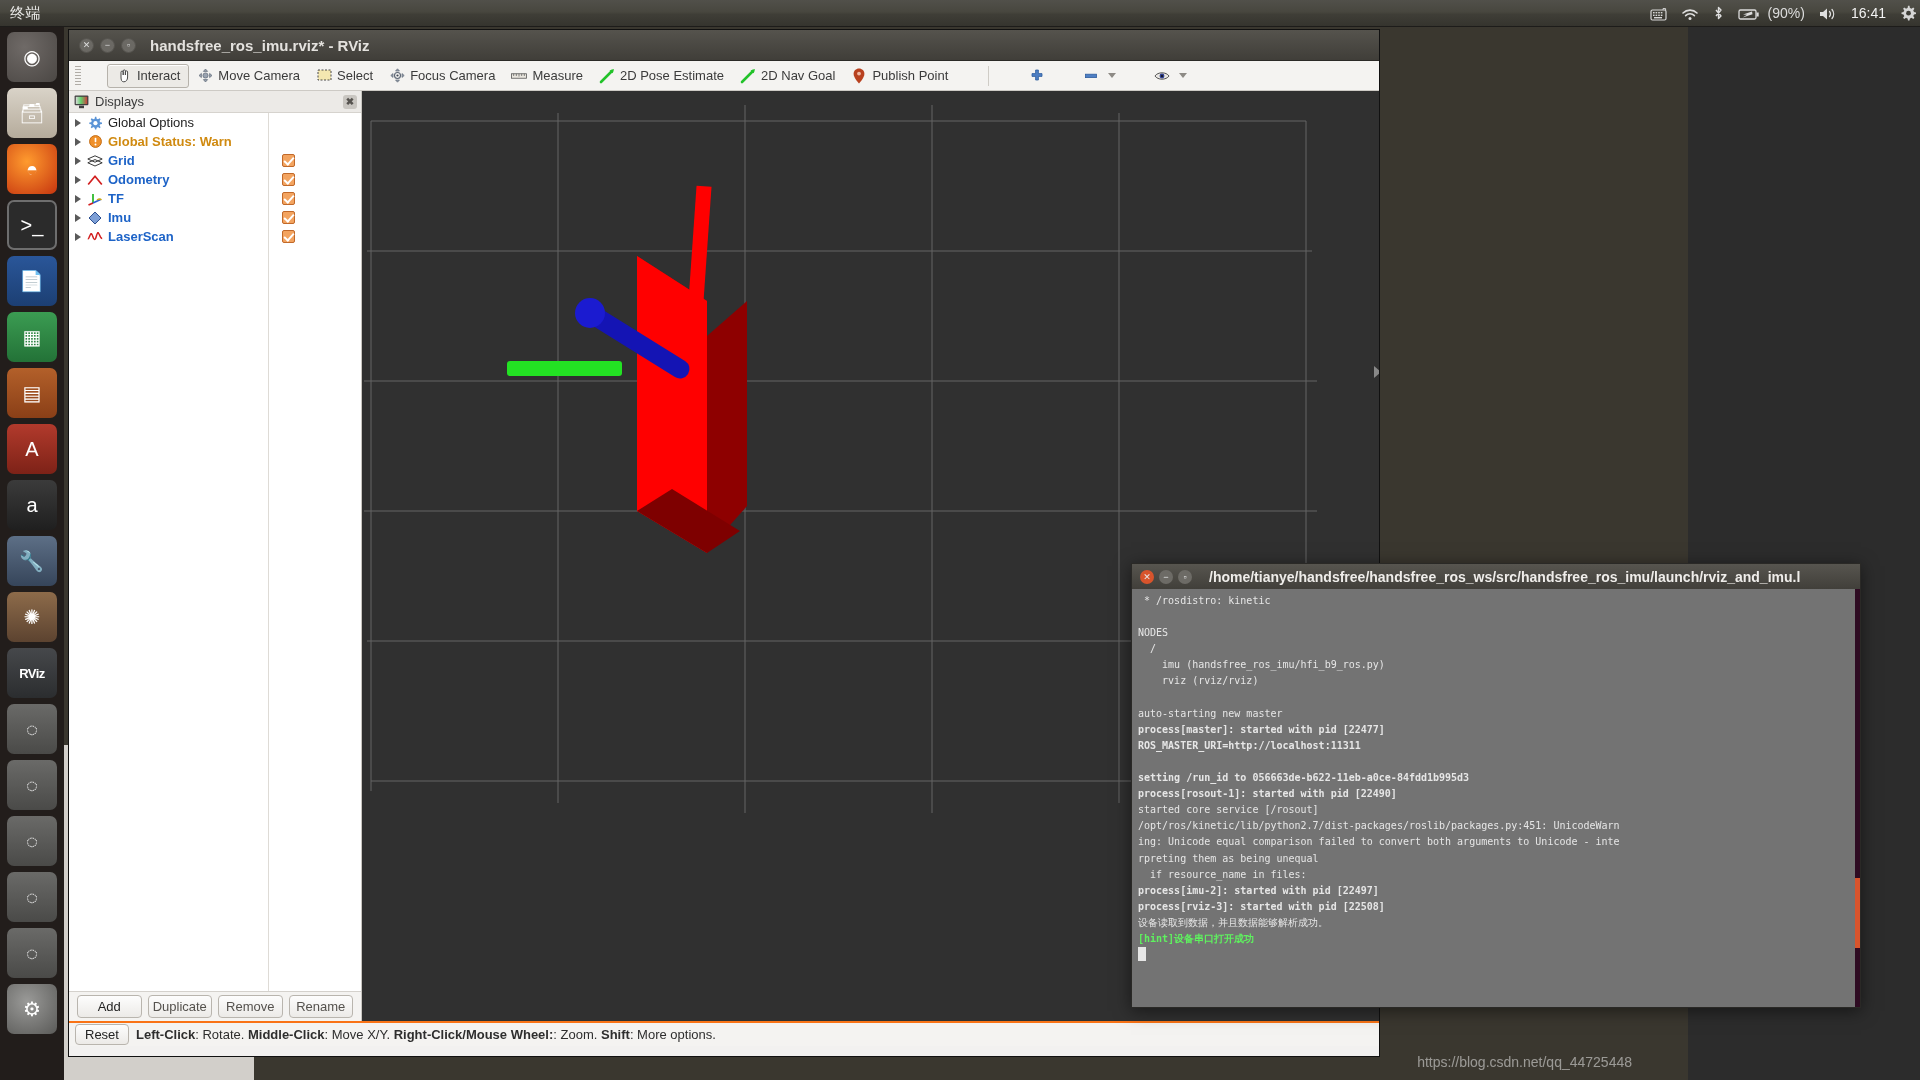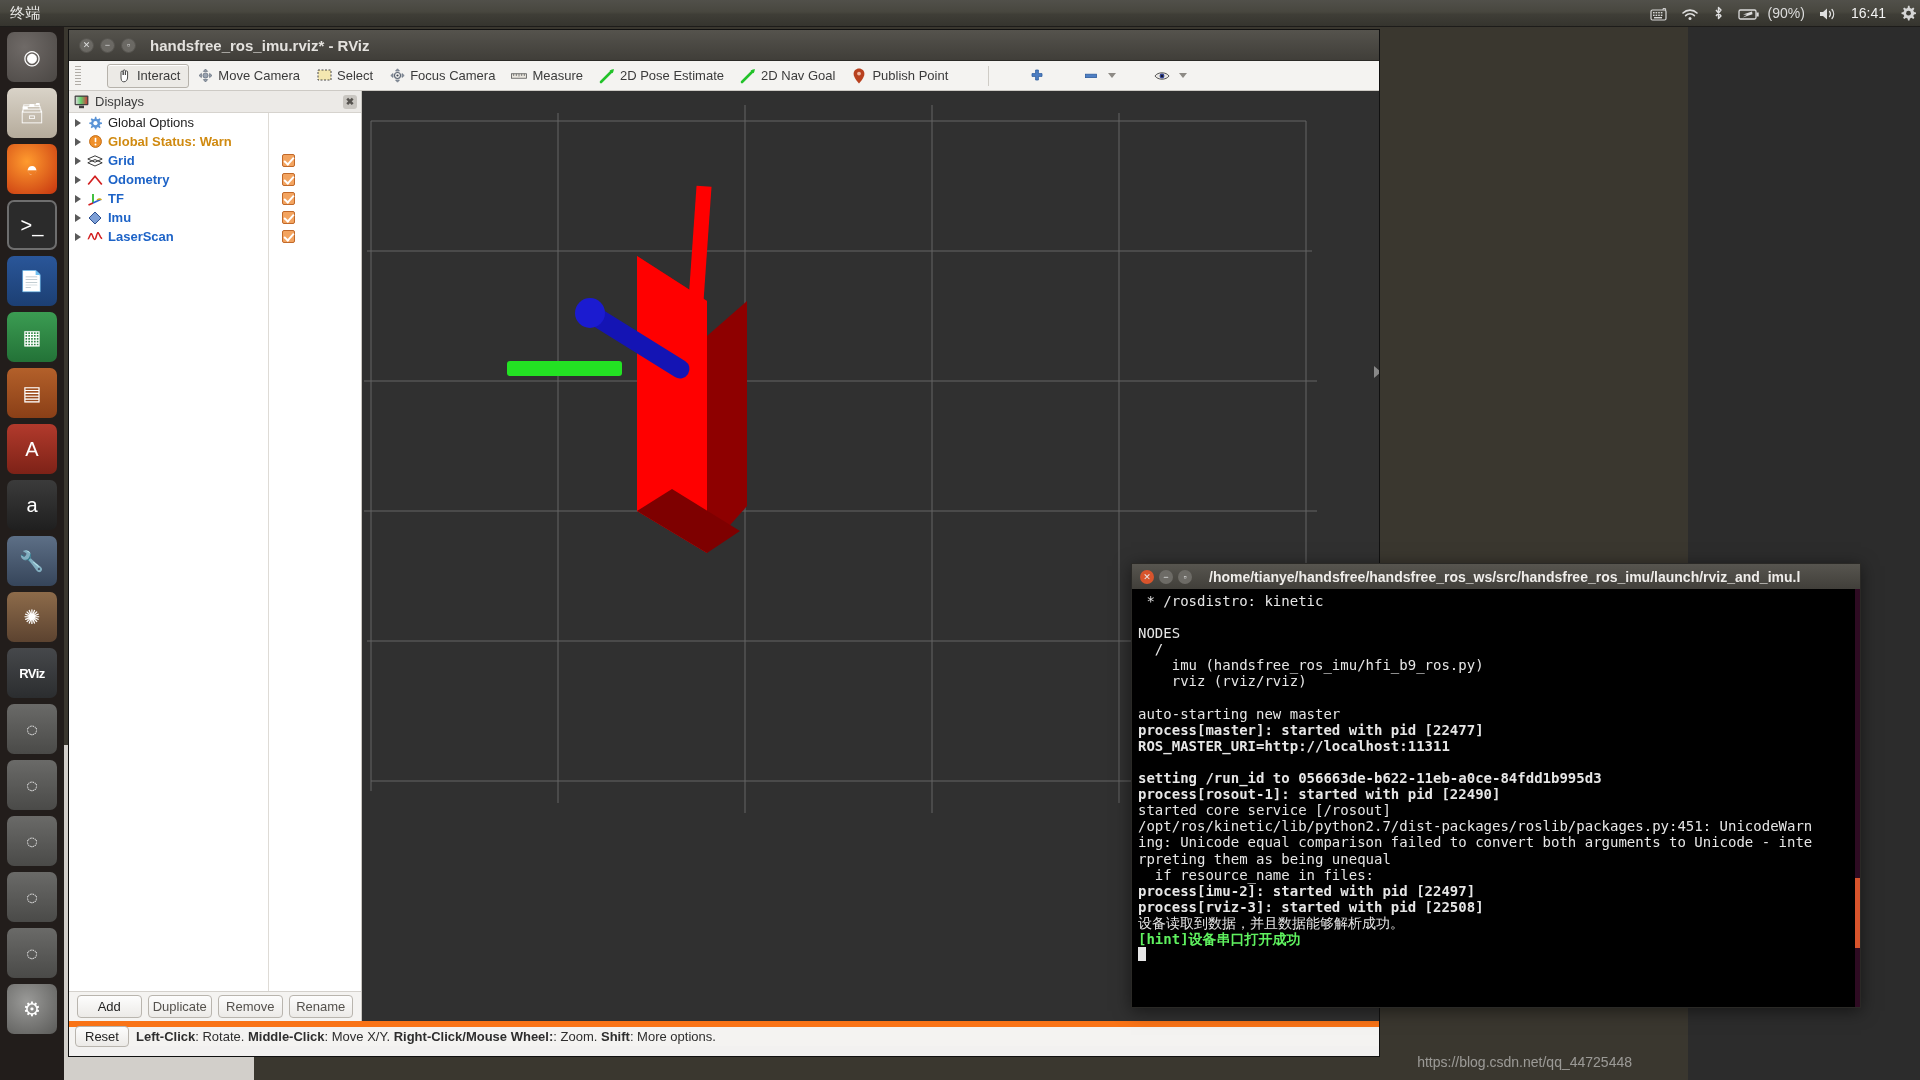--- a/index.html
+++ b/index.html
@@ -111,21 +111,21 @@
   #panel-buttons { height: 30px; display: flex; align-items: center; gap: 6px; padding: 3px 8px;
                    background: #f4f3f1; border-top: 1px solid #d4d1cc; }
   .pbtn { flex: 1; height: 23px; font-size: 13px; background: linear-gradient(#fdfdfd,#eceae7);
           border: 1px solid #b9b5ae; border-radius: 4px; color: #55524e; }
   .pbtn.enabled { color: #232323; }
 
   
   #view3d { flex: 1; background: #303030; position: relative; overflow: hidden; }
   #grid-svg { position: absolute; inset: 0; }
 
-  #rviz-status { height: 25px; background: #f4f3f1; border-top: 6px solid #f97316;
+  #rviz-status { height: 25px; background: #f4f3f1; border-top: 2px solid #f97316;
                  display: flex; align-items: center; padding: 0 6px; gap: 7px; font-size: 13px; }
   #reset-btn { padding: 2px 9px; font-size: 13px; background: linear-gradient(#fdfdfd,#eceae7);
                border: 1px solid #b9b5ae; border-radius: 4px; color: #232323; }
   #status-text { color: #2e2e2e; }
   #status-text b { font-weight: bold; }
 
   
   #terminal {
     position: absolute; left: 1131px; top: 563px; width: 730px; height: 445px;
     box-shadow: 0 3px 16px rgba(0,0,0,.5);
@@ -133,22 +133,22 @@
   #term-titlebar { height: 26px; background: linear-gradient(to bottom, #57554f, #413f3a);
      display: flex; align-items: center; gap: 5px; padding-left: 8px;
      border: 1px solid #2a2926; border-bottom: none; overflow: hidden; }
   .tw-btn { width: 14px; height: 14px; border-radius: 50%; display:flex;align-items:center;
             justify-content:center; font-size:9px; color:#e8e8e8; }
   .tw-btn.close { background: #d8542c; }
   .tw-btn.min { background: #6d6b66; }
   .tw-btn.max { background: #6d6b66; }
   #term-title { color: #efedea; font-size: 14px; font-weight: bold; margin-left: 12px;
                 white-space: nowrap; overflow: hidden; }
-  #term-body { height: 419px; background: #000000; padding: 4px 6px; overflow: hidden;
-               font-family: "DejaVu Sans Mono", monospace; font-size: 14px; line-height: 16.1px;
+  #term-body { height: 419px; background: #737373; padding: 4px 6px; overflow: hidden;
+               font-family: "DejaVu Sans Mono", monospace; font-size: 10px; line-height: 16.1px;
                color: #e6e6e6; border: 1px solid #2a2926; border-top: none; position: relative; }
   .tline { white-space: pre; }
   .tline.b { font-weight: bold; }
   .tline.green { color: #5ff15f; font-weight: bold; }
   #term-scroll { position: absolute; right: 0; top: 0; width: 5px; height: 419px; background: #2e0b22; }
   #term-scroll .thumb { position: absolute; left: 0; bottom: 60px; width: 5px; height: 70px; background: #d8542c; }
   .cursor-blk { display:inline-block; width: 8px; height: 14px; background: #e6e6e6; }
 
   
   #watermark { position: absolute; right: 56px; bottom: 10px; color: #e9e9e9; opacity: .55;

